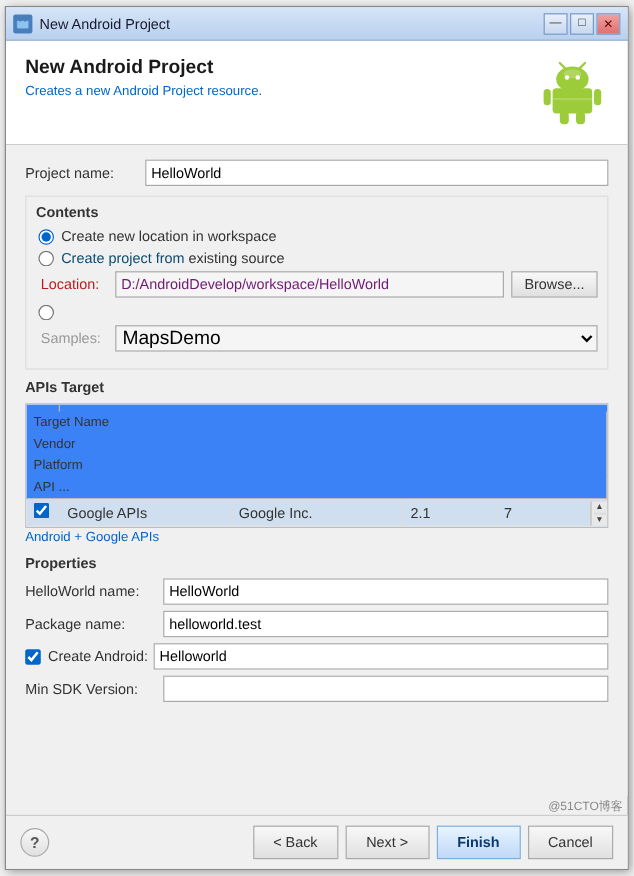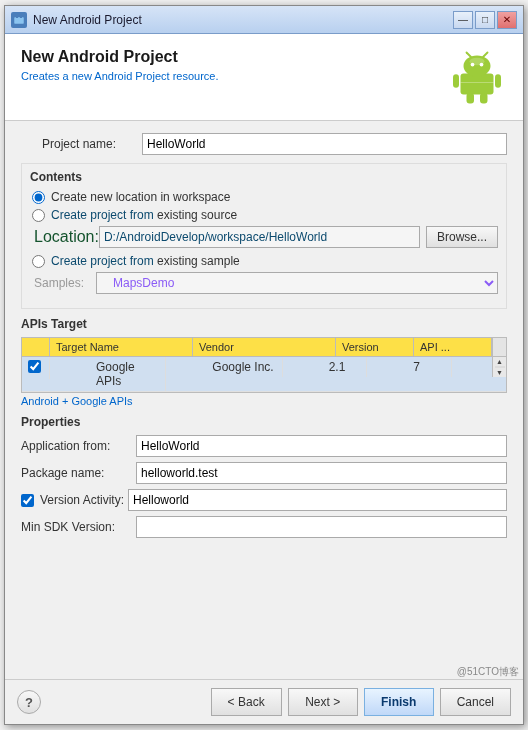--- a/index.html
+++ b/index.html
@@ -104,21 +104,20 @@
     }
     .form-row {
       display: flex;
       align-items: center;
       margin-bottom: 8px;
     }
     .form-label {
       color: #333;
       min-width: 100px;
       font-size: 12px;
-      margin-left: 21px;
     }
     .form-input {
       flex: 1;
       height: 22px;
       border: 1px solid #aaa;
       background: white;
       padding: 2px 4px;
       font-size: 12px;
       outline: none;
     }
@@ -157,32 +156,32 @@
     .checkbox-label span.link {
       color: #0066cc;
     }
     .location-row {
       display: flex;
       align-items: center;
       margin-bottom: 6px;
       padding-left: 4px;
     }
     .location-label {
-      color: #14532d;
-      font-size: 16px;
+      color: #b91c1c;
+      font-size: 12px;
       min-width: 62px;
     }
     .location-input {
       flex: 1;
       height: 22px;
       border: 1px solid #aaa;
       background: #f5f5f5;
       padding: 2px 4px;
       font-size: 12px;
-      color: #0c4a6e;
+      color: #701a75;
     }
     .browse-btn {
       height: 22px;
       margin-left: 6px;
       padding: 0 10px;
       border: 1px solid #aaa;
       background: linear-gradient(to bottom, #f8f8f8, #e0e0e0);
       cursor: pointer;
       font-size: 12px;
       color: #333;
@@ -196,23 +195,23 @@
     .samples-label {
       font-size: 12px;
       color: #999;
       min-width: 62px;
     }
     .samples-select {
       flex: 1;
       height: 22px;
       border: 1px solid #aaa;
       background: #f5f5f5;
-      font-size: 12px;
-      padding: 0 12px;
-      color: #8b5cf6;
+      font-size: 16px;
+      padding: 0 1px;
+      color: #000000;
     }
     .build-target-section {
       margin-bottom: 8px;
     }
     .table-footer-text {
       font-size: 11px;
       color: #0066cc;
       margin-top: 2px;
       margin-bottom: 8px;
     }
@@ -303,41 +302,41 @@
       padding: 2px 4px 0 0;
     }
     
     .table-wrapper {
       border: 1px solid #bbb;
       background: white;
       overflow: hidden;
     }
     .table-header {
       display: flex;
-      background: #fde047;
+      background: #3b82f6;
       border-bottom: 1px solid #bbb;
+      flex-direction: column;
     }
     .th-cell {
       padding: 3px 6px;
       font-size: 11px;
       font-weight: normal;
       color: #333;
       border-right: 1px solid #bbb;
     }
     .th-check { width: 28px; }
     .th-name { flex: 2; }
     .th-vendor { flex: 2; }
     .th-platform { flex: 1; }
     .th-api { flex: 1; }
     .table-body-row {
       display: flex;
-      align-items: flex-start;
+      align-items: flex-end;
       background: #d0dff0;
       border-bottom: 1px solid #e0e0e0;
-      gap: 40px;
     }
     .td-cell {
       padding: 3px 6px;
       font-size: 12px;
       color: #333;
       border-right: 1px solid #ddd;
     }
     .td-check { width: 28px; }
     .td-name { flex: 2; }
     .td-vendor { flex: 2; }
@@ -433,42 +432,39 @@
 
 
       <div class="location-row">
         <span class="location-label">Location:</span>
         <input class="location-input" type="text" value="D:/AndroidDevelop/workspace/HelloWorld" style="">
         <button class="browse-btn">Browse...</button>
       </div>
 
       <div class="radio-row">
         <input type="radio" name="contents" id="existing_sample" style="">
-        <label for="existing_sample" class="radio-label">
-          <span class="link">Create project from</span> existing sample
-        </label>
       </div>
 
       <div class="samples-row">
         <span class="samples-label">Samples:</span>
         <select class="samples-select">
           <option>MapsDemo</option>
         </select>
       </div>
     </div>
 
     <div class="build-target-section">
       <div class="section-group-title">APIs Target</div>
       <div class="table-wrapper">
 
         <div class="table-header">
           <div class="th-cell th-check"></div>
           <div class="th-cell th-name">Target Name</div>
           <div class="th-cell th-vendor">Vendor</div>
-          <div class="th-cell th-platform">Version</div>
+          <div class="th-cell th-platform">Platform</div>
           <div class="th-cell th-api">API ...</div>
           <div style="width:14px; background:#e4e4e4; border-left:1px solid #bbb;"></div>
         </div>
 
         <div class="table-body-row">
           <div class="td-cell td-check">
             <input type="checkbox" checked="" style="margin: 0px; accent-color: rgb(0, 102, 204);">
           </div>
           <div class="td-cell td-name">Google APIs</div>
           <div class="td-cell td-vendor">Google Inc.</div>
@@ -481,32 +477,32 @@
           </div>
         </div>
       </div>
       <div class="table-footer-text">Android + Google APIs</div>
     </div>
 
     <div class="properties-section">
       <div class="section-group-title">Properties</div>
 
       <div class="prop-row">
-        <span class="prop-label">Application from:</span>
+        <span class="prop-label">HelloWorld name:</span>
         <input class="prop-input" type="text" value="HelloWorld" style="">
       </div>
 
       <div class="prop-row">
         <span class="prop-label">Package name:</span>
         <input class="prop-input" type="text" value="helloworld.test" style="">
       </div>
 
       <div class="checkbox-prop-row">
         <input type="checkbox" checked="" id="create_activity" style="accent-color: rgb(0, 102, 204);">
-        <span style="font-size:12px; color:#333; min-width:88px;">Version Activity:</span>
+        <span style="font-size:12px; color:#333; min-width:88px;">Create Android:</span>
         <input class="prop-input" type="text" value="Helloworld" style="">
       </div>
 
       <div class="prop-row">
         <span class="prop-label">Min SDK Version:</span>
         <input class="prop-input empty" type="text" value="" style="">
       </div>
     </div>
 
   </div>

